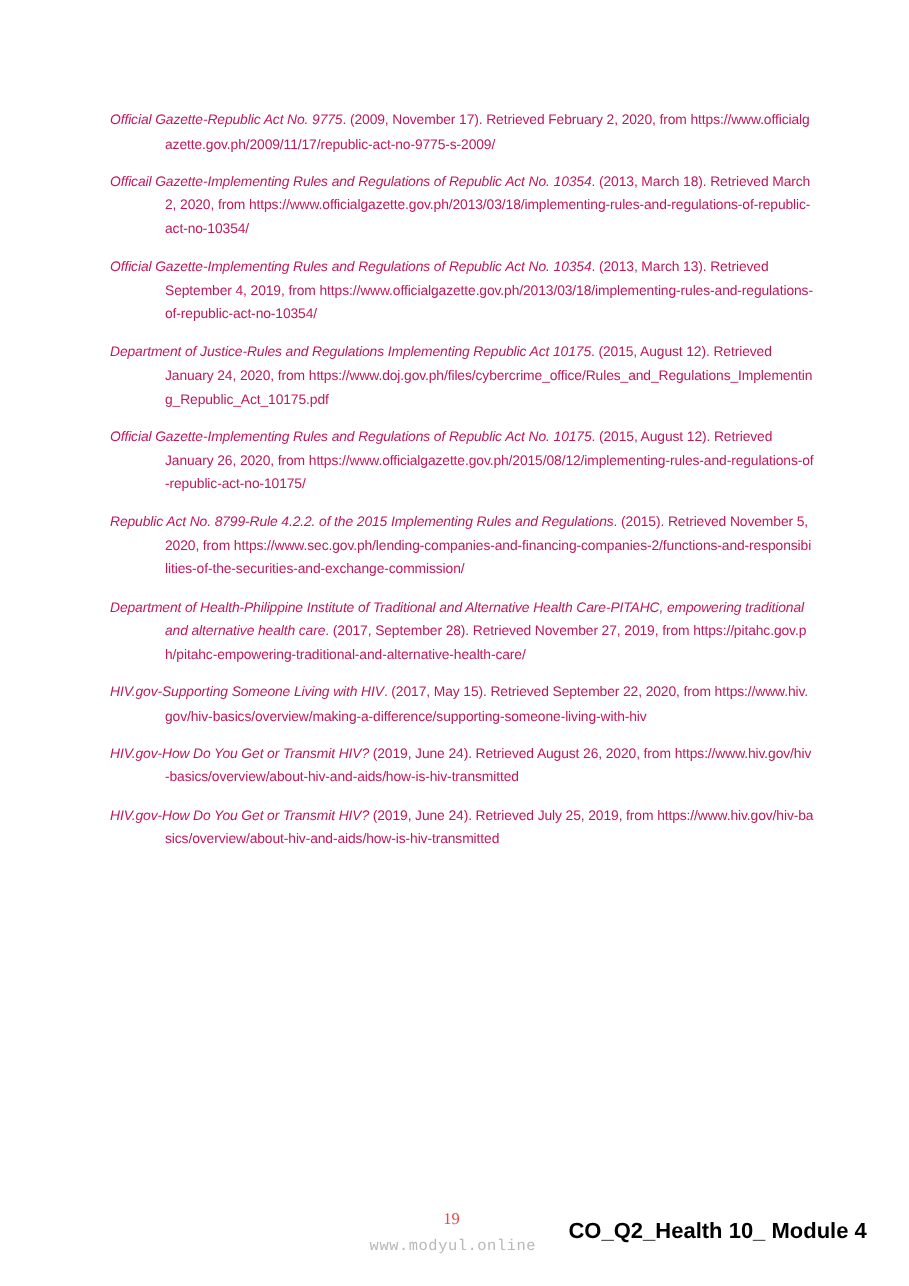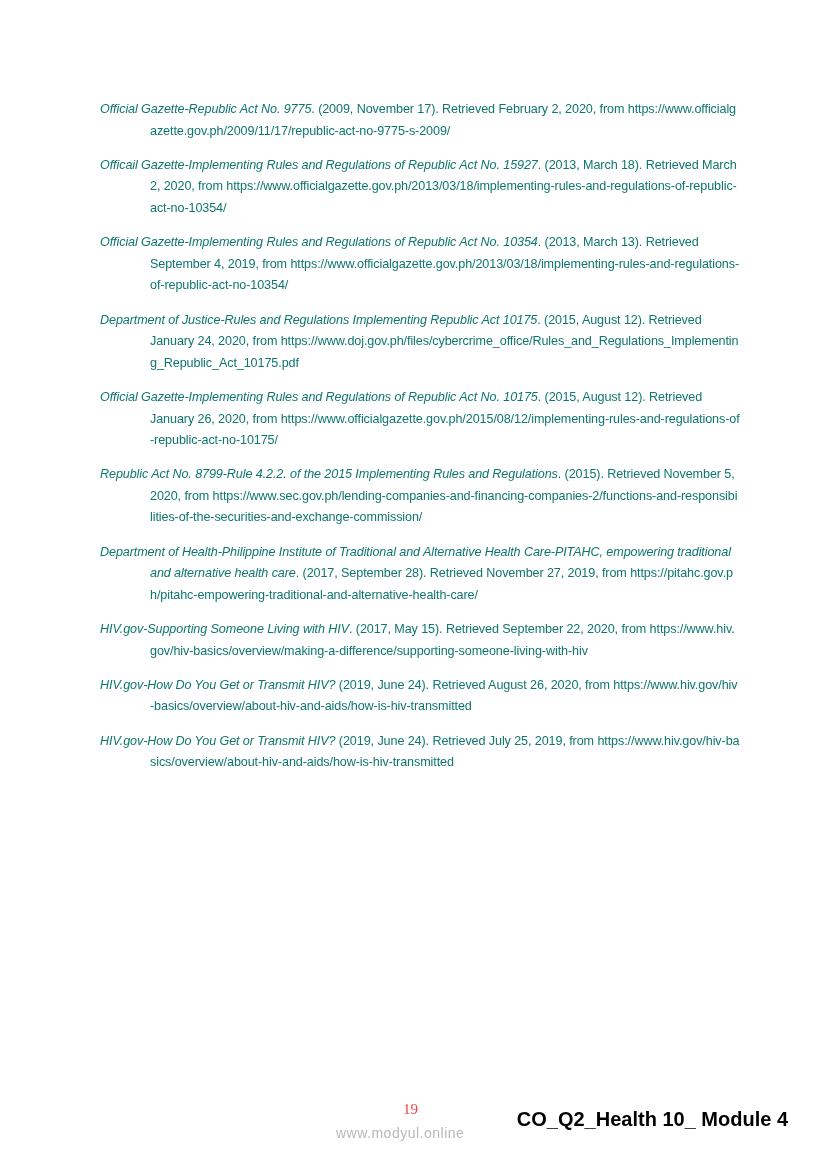--- a/index.html
+++ b/index.html
@@ -3,49 +3,49 @@
 <meta charset="utf-8">
 <style>
   html, body { margin: 0; padding: 0; background: #ffffff; }
   body { width: 826px; height: 1169px; position: relative; overflow: hidden; }
   .page { position: absolute; left: 0; top: 0; width: 826px; height: 1169px; background: #fff; }
   .refs { position: absolute; left: 100px; top: 99px; width: 640px; }
   .ref {
     font-family: "Liberation Sans", sans-serif;
     font-size: 12.6px;
     line-height: 21.6px;
-    color: #0f766e;
+    color: #be185d;
     padding-left: 50px;
     text-indent: -50px;
     margin: 0 0 12.6px 0;
     word-break: break-word;
     letter-spacing: -0.1px;
   }
   .ref .title { font-style: italic; }
   .ref .url { word-break: break-all; }
   .footer-page {
     position: absolute; left: 403px; top: 1101px;
     font-family: "Liberation Serif", serif; font-size: 15px; color: #ef4444;
   }
   .footer-module {
     position: absolute; right: 38px; top: 1108px;
     font-family: "Liberation Sans", sans-serif; font-size: 20px; font-weight: bold; color: #000;
   }
   .watermark {
     position: absolute; left: 336px; top: 1125px;
-    font-family: Liberation Sans, sans-serif; font-size: 14px; color: #b8b8b8; letter-spacing: 0.5px;
+    font-family: Liberation Mono, monospace; font-size: 14px; color: #b8b8b8; letter-spacing: 0.5px;
   }
 </style>
 </head>
 <body>
 
 <div class="page">
   <div class="refs">
     <p class="ref"><span class="title">Official Gazette-Republic Act No. 9775</span><span>. (2009, November 17). Retrieved February 2, 2020, from</span> <span class="url">https://www.officialgazette.gov.ph/2009/11/17/republic-act-no-9775-s-2009/</span></p>
-    <p class="ref"><span class="title">Officail Gazette-Implementing Rules and Regulations of Republic Act No. 15927</span><span>. (2013, March 18). Retrieved March 2, 2020, from</span> <span class="url">https://www.officialgazette.gov.ph/2013/03/18/implementing-rules-and-regulations-of-republic-act-no-10354/</span></p>
+    <p class="ref"><span class="title">Officail Gazette-Implementing Rules and Regulations of Republic Act No. 10354</span><span>. (2013, March 18). Retrieved March 2, 2020, from</span> <span class="url">https://www.officialgazette.gov.ph/2013/03/18/implementing-rules-and-regulations-of-republic-act-no-10354/</span></p>
     <p class="ref"><span class="title">Official Gazette-Implementing Rules and Regulations of Republic Act No. 10354</span><span>. (2013, March 13). Retrieved September 4, 2019, from</span> <span class="url">https://www.officialgazette.gov.ph/2013/03/18/implementing-rules-and-regulations-of-republic-act-no-10354/</span></p>
     <p class="ref"><span class="title">Department of Justice-Rules and Regulations Implementing Republic Act 10175</span><span>. (2015, August 12). Retrieved January 24, 2020, from</span> <span class="url">https://www.doj.gov.ph/files/cybercrime_office/Rules_and_Regulations_Implementing_Republic_Act_10175.pdf</span></p>
     <p class="ref"><span class="title">Official Gazette-Implementing Rules and Regulations of Republic Act No. 10175</span><span>. (2015, August 12). Retrieved January 26, 2020, from</span> <span class="url">https://www.officialgazette.gov.ph/2015/08/12/implementing-rules-and-regulations-of-republic-act-no-10175/</span></p>
     <p class="ref"><span class="title">Republic Act No. 8799-Rule 4.2.2. of the 2015 Implementing Rules and Regulations</span><span>. (2015). Retrieved November 5, 2020, from</span> <span class="url">https://www.sec.gov.ph/lending-companies-and-financing-companies-2/functions-and-responsibilities-of-the-securities-and-exchange-commission/</span></p>
     <p class="ref"><span class="title">Department of Health-Philippine Institute of Traditional and Alternative Health Care-PITAHC, empowering traditional and alternative health care</span><span>. (2017, September 28). Retrieved November 27, 2019, from</span> <span class="url">https://pitahc.gov.ph/pitahc-empowering-traditional-and-alternative-health-care/</span></p>
     <p class="ref"><span class="title">HIV.gov-Supporting Someone Living with HIV</span><span>. (2017, May 15). Retrieved September 22, 2020, from</span> <span class="url">https://www.hiv.gov/hiv-basics/overview/making-a-difference/supporting-someone-living-with-hiv</span></p>
     <p class="ref"><span class="title">HIV.gov-How Do You Get or Transmit HIV?</span><span> (2019, June 24). Retrieved August 26, 2020, from</span> <span class="url">https://www.hiv.gov/hiv-basics/overview/about-hiv-and-aids/how-is-hiv-transmitted</span></p>
     <p class="ref"><span class="title">HIV.gov-How Do You Get or Transmit HIV?</span><span> (2019, June 24). Retrieved July 25, 2019, from</span> <span class="url">https://www.hiv.gov/hiv-basics/overview/about-hiv-and-aids/how-is-hiv-transmitted</span></p>
   </div>
 

